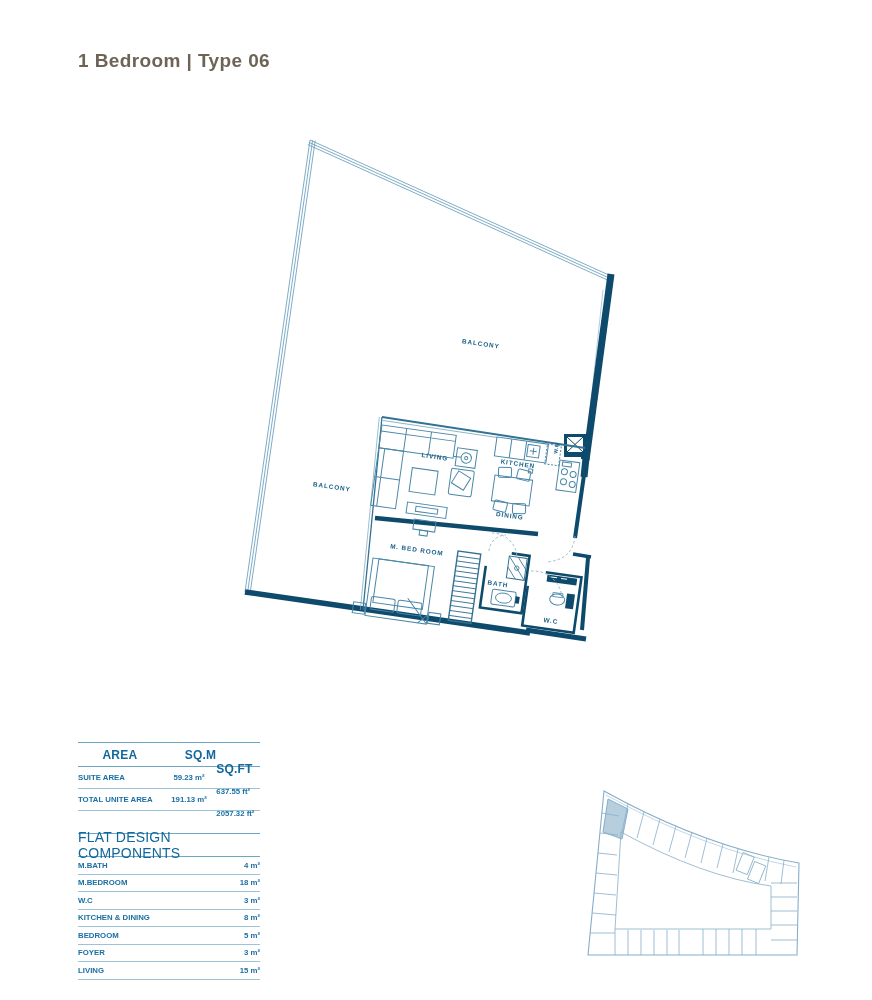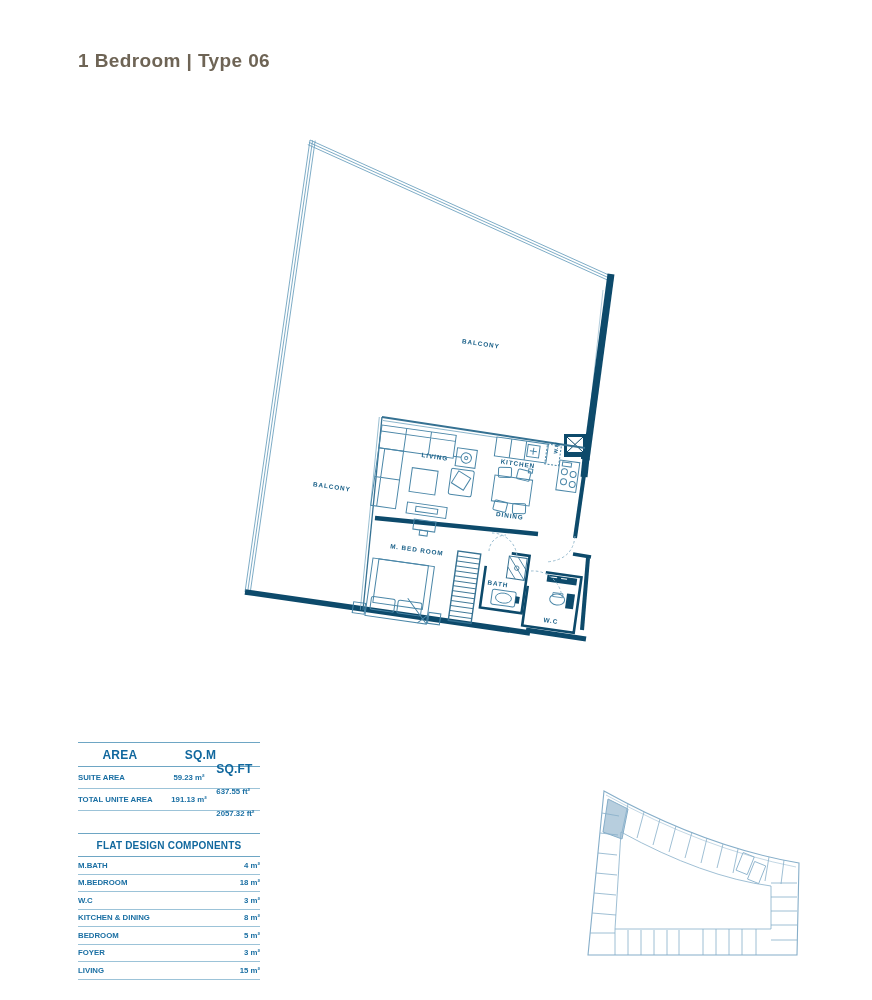--- a/index.html
+++ b/index.html
@@ -39,21 +39,21 @@
   .c2{flex:0 0 30%;}
   .c3{flex:0 0 24%;text-align:left;margin-top:28px;}
   .t-head .c1{text-align:center;}
   .t-head .c2{text-align:right;}
   .t-row .c2{text-align:center;}
 
   .comp-table{position:absolute;left:78px;top:833px;width:182px;color:#1a6fa3;}
   .comp-table .t-title{
     height:22px;display:flex;align-items:center;justify-content:center;
     border-top:1px solid #6ea6c4;border-bottom:1px solid #6ea6c4;
-    font-size:10px;font-weight:700;color:#11689e;letter-spacing:.2px;
+    font-size:14px;font-weight:400;color:#11689e;letter-spacing:.2px;
   }
   .comp-table .t-row{
     display:flex;align-items:center;justify-content:space-between;height:16.5px;
     border-bottom:1px solid #9cc3d8;font-size:7.8px;font-weight:600;
   }
   
   .minimap-wrap{position:absolute;left:575px;top:783px;width:252px;height:182px;}
 </style>
 </head>
 <body>

